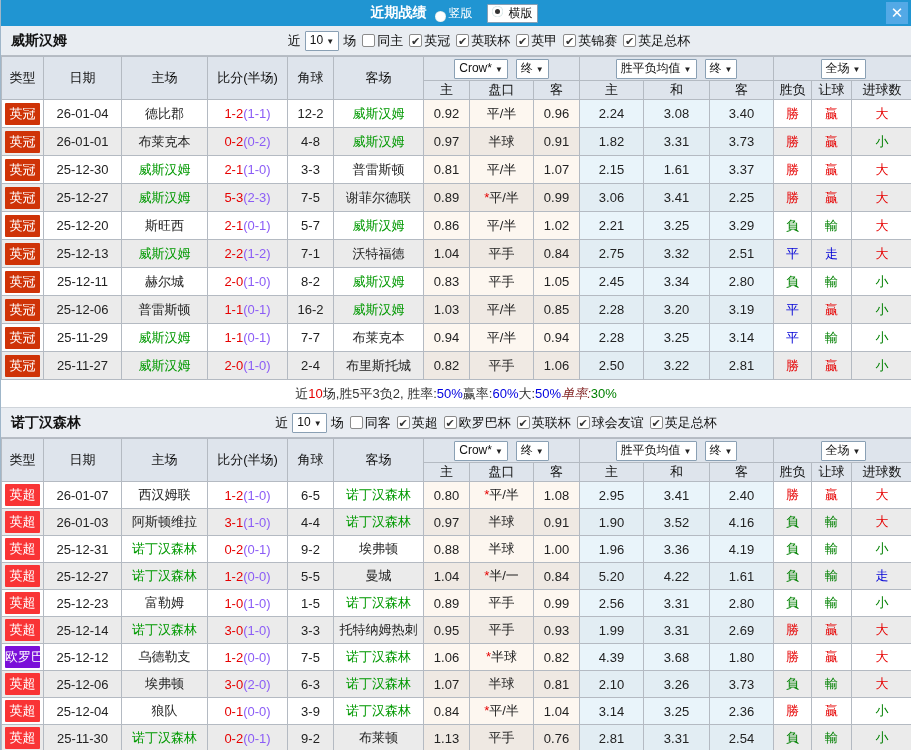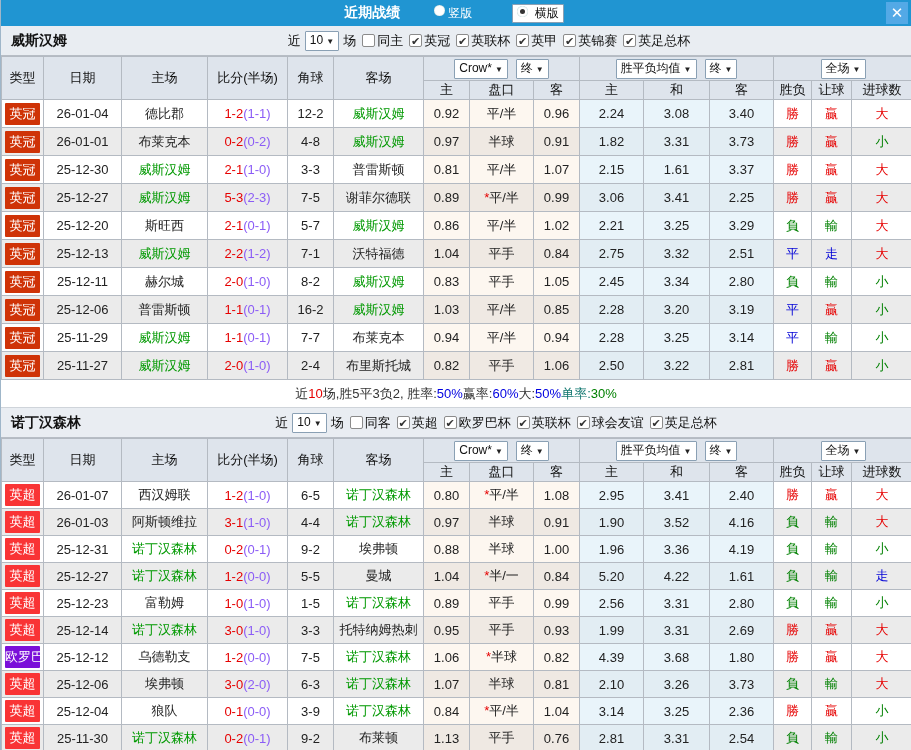--- a/index.html
+++ b/index.html
@@ -6,24 +6,24 @@
   html,body { width:911px; }
   body {
     font-family:"Liberation Sans","DejaVu Sans",sans-serif;
     font-size:13px; color:#222; background:#fff;
   }
   .app { width:911px; height:750px; overflow:hidden; border-left:1px solid #9fb6c9; position:relative; }
 
   
   .titlebar {
     height:26px; background:#2095d2; color:#fff;
-    display:flex; align-items:center; justify-content:center; position:relative;gap:26px;
+    display:flex; align-items:center; justify-content:center; position:relative;
   }
   .titlebar .t-title { font-weight:bold; font-size:14px; margin-right:8px; }
-  .t-radio { display:inline-flex; align-items:flex-start; margin-right:10px; cursor:pointer; }
+  .t-radio { display:inline-flex; align-items:flex-end; margin-right:10px; cursor:pointer;font-family:Liberation Serif, serif; }
   .t-radio .dot {
     width:11px; height:11px; border-radius:50%; background:#fff; display:inline-block;
     margin-right:3px; position:relative; box-shadow:inset 0 0 1px #7aa;
   }
   .t-radio.sel .dot:after {
     content:""; position:absolute; left:3px; top:3px; width:5px; height:5px;
     border-radius:50%; background:#333;
   }
   .t-radio .t-lab { font-size:12px; }
   .close-btn {
@@ -361,21 +361,21 @@
         </table>
         <div class="summary">
           <span style="color: rgb(51, 51, 51);">近</span>
           <span style="color: rgb(230, 0, 0);">10</span>
           <span style="color: rgb(51, 51, 51);">场,胜5平3负2, 胜率:</span>
           <span style="color: rgb(0, 0, 224);">50%</span>
           <span style="color: rgb(51, 51, 51);"> 赢率:</span>
           <span style="color: rgb(0, 0, 224);">60%</span>
           <span style="color: rgb(51, 51, 51);"> 大:</span>
           <span style="color: rgb(0, 0, 224);">50%</span>
-          <span style="color: #0f766e;"> 单率:</span>
+          <span style="color: #7f1d1d; font-style: italic;"> 单率:</span>
           <span style="color: rgb(0, 128, 0);">30%</span>
         </div>
       </div>
       <div class="section">
         <div class="section-bar">
           <span class="team">诺丁汉森林</span>
           <span class="filters">
             <span class="cb-label">近</span>
             <span class="sel">10<span class="arr">▼</span></span>
             <span class="cb-label">场</span>

